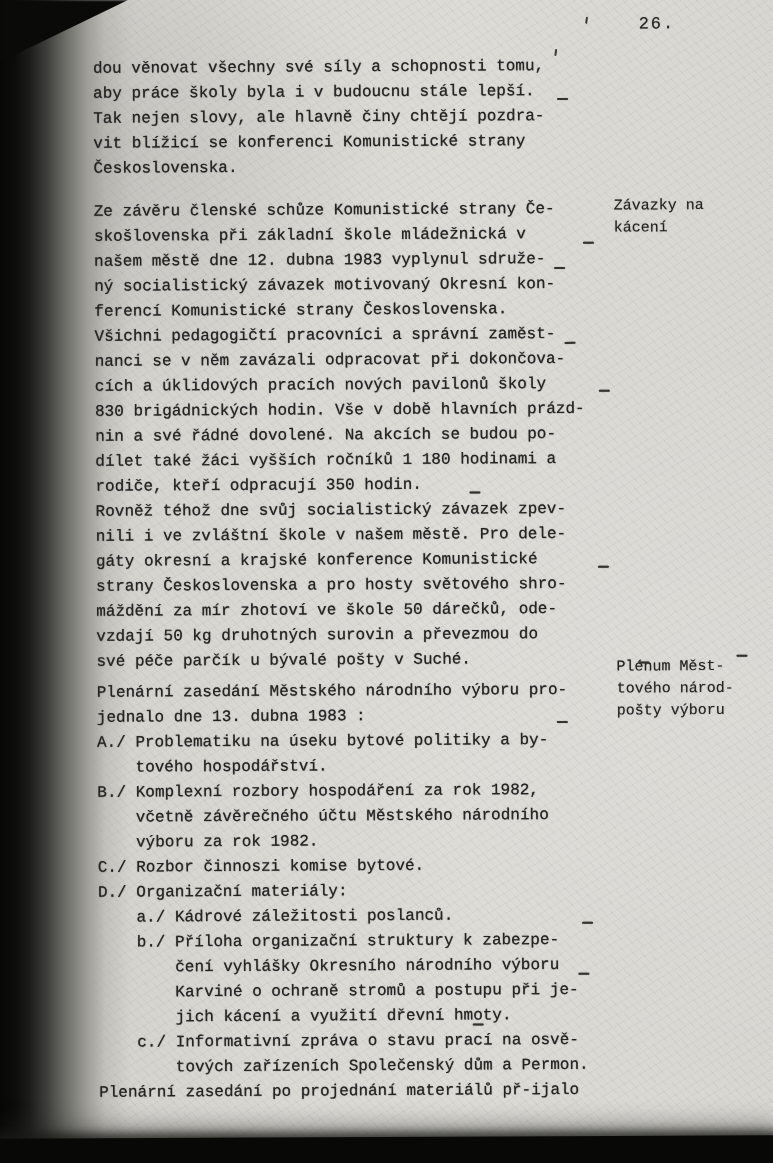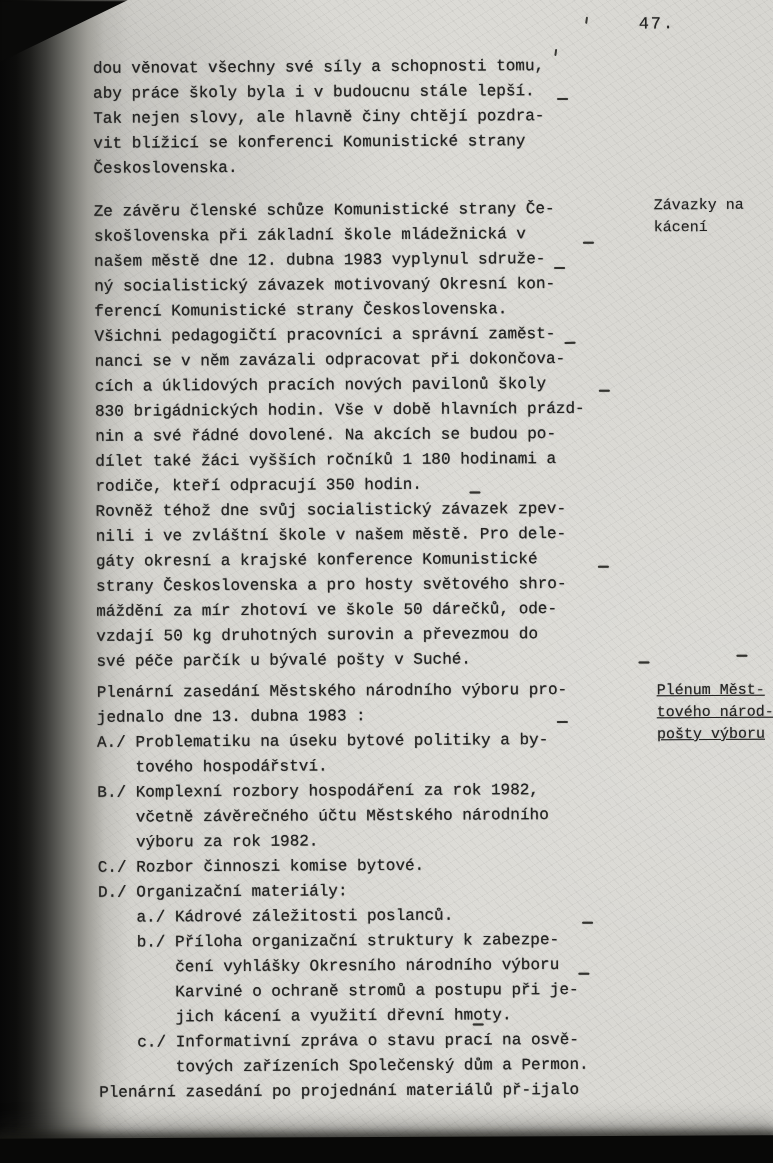--- a/index.html
+++ b/index.html
@@ -64,43 +64,43 @@
   .para{margin:0;}
   .para.gap-lg{margin-top:18px;}
   .para.gap-sm{margin-top:6px;}
   .ln{white-space:pre;height:25px;}
   .note{
     position:absolute;left:616px;width:150px;
     font-size:15px;line-height:22px;
     text-shadow:0 0 1px rgba(30,30,28,0.5);
   }
   .note1{top:197px;}
-  .note2{top:682px;text-decoration:underline;}
-  .note .ln{height:22px;margin-left:40px;}
+  .note2{top:658px;}
+  .note .ln{height:22px;}
   .mark{
     position:absolute;height:2px;width:11px;background:#33332f;
     border-radius:1px;box-shadow:0 0 1px rgba(40,40,36,0.6);
   }
   .tick{
     position:absolute;width:2px;height:7px;background:#3a3a36;
     border-radius:1px;transform:rotate(8deg);
   }
 </style>
 </head>
 <body>
 
 <div class="scan">
   <div class="page"></div>
   <div class="grain"></div>
   <div class="gutter"></div>
   <div class="gutter-foot"></div>
   <div class="corner-tl"></div>
 
   <div class="content">
-    <div class="page-number">47.</div>
+    <div class="page-number">26.</div>
 
     <div class="body">
       <div class="para">
         <div class="ln">dou věnovat všechny své síly a schopnosti tomu,</div>
         <div class="ln">aby práce školy byla i v budoucnu stále lepší.</div>
         <div class="ln">Tak nejen slovy, ale hlavně činy chtějí pozdra-</div>
         <div class="ln">vit blížicí se konferenci Komunistické strany</div>
         <div class="ln">Československa.</div>
       </div>
       <div class="para gap-lg">

